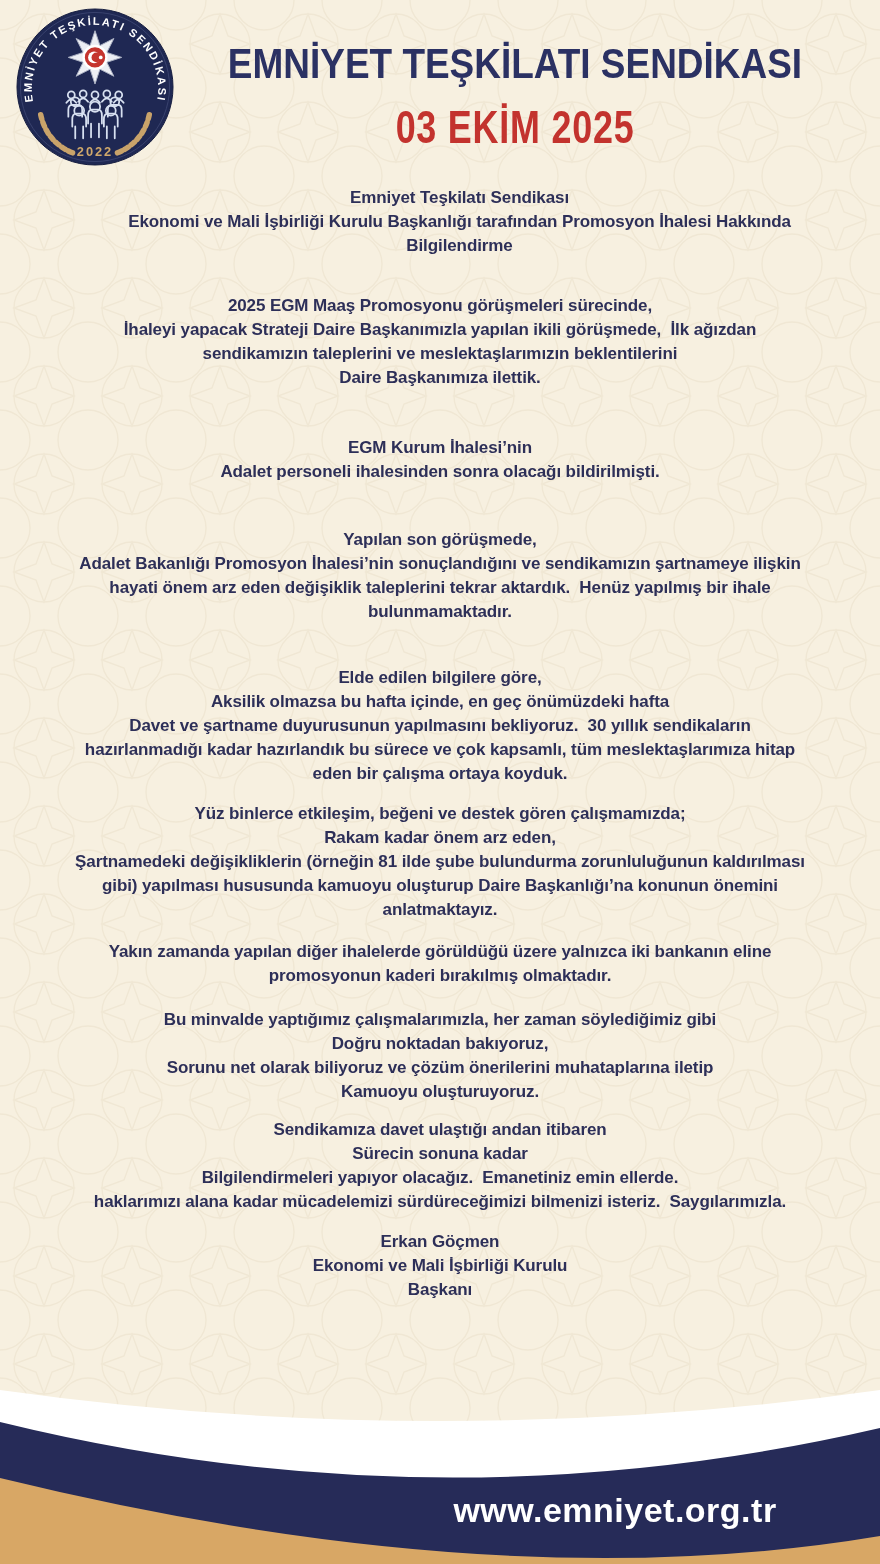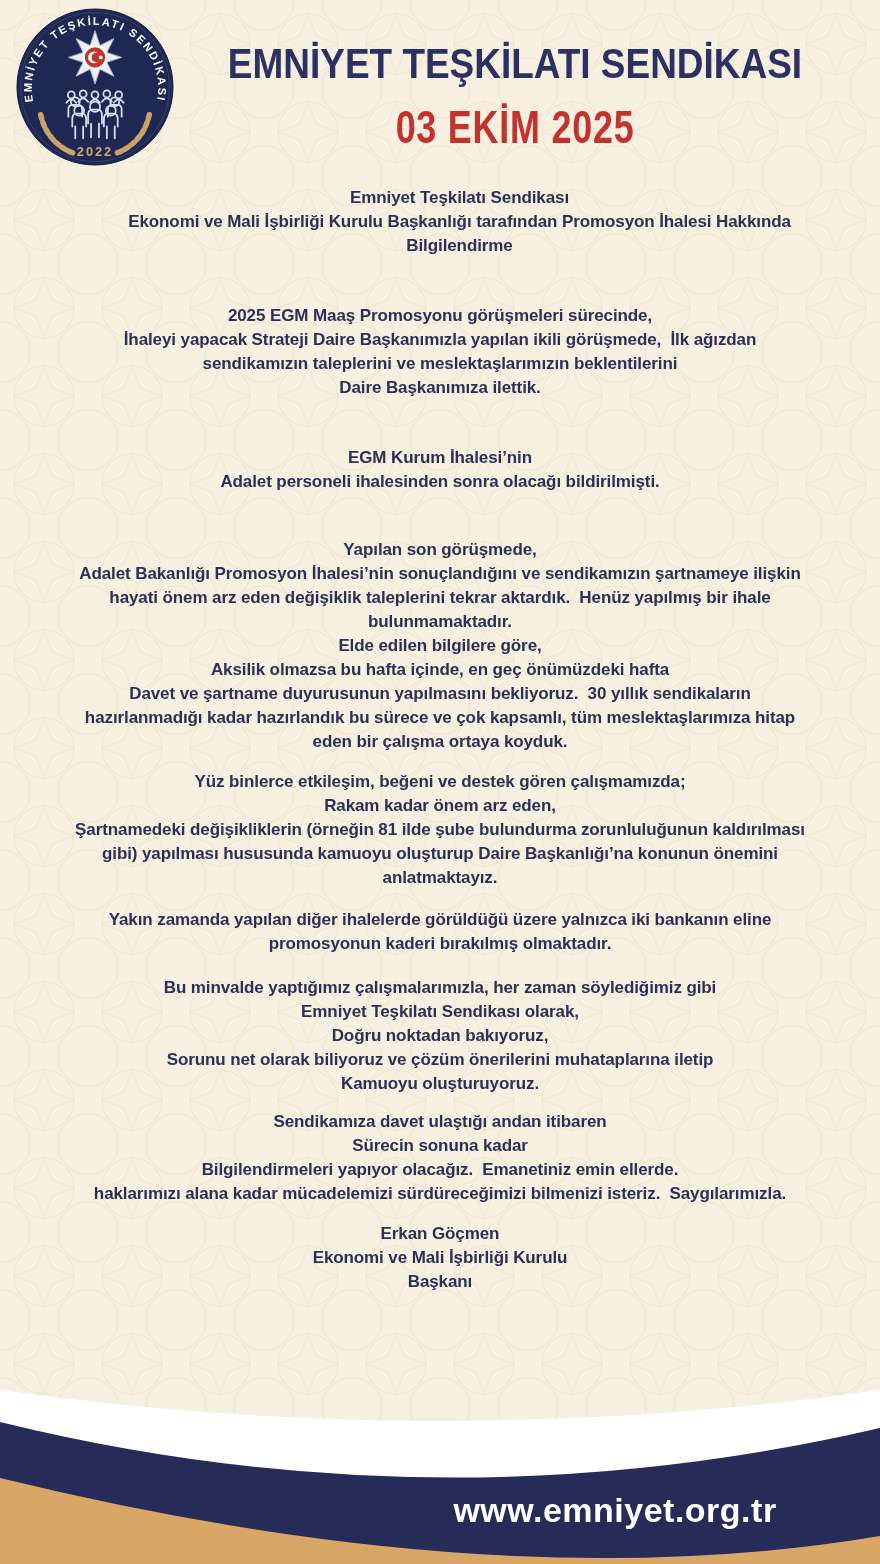--- a/index.html
+++ b/index.html
@@ -20,24 +20,24 @@
     text-align:center; font-size:46px; font-weight:700; color:#c3332e;
     white-space:nowrap; transform:scaleX(.78); transform-origin:50% 50%;
     letter-spacing:1px;
   }
   .content{
     position:absolute; top:186px; left:0; right:0; z-index:2;
     text-align:center; color:#2d2f58; font-weight:700;
     font-size:17px; line-height:24px; letter-spacing:-.1px;
   }
   .para .line{white-space:pre;}
-  .para:nth-child(1){margin-bottom:46px;padding-left:39px;}
+  .para:nth-child(1){margin-bottom:36px;padding-left:39px;}
   .para:nth-child(2){margin-bottom:46px;}
   .para:nth-child(3){margin-bottom:44px;}
-  .para:nth-child(4){}
+  .para:nth-child(4){margin-bottom:42px;}
   .para:nth-child(5){margin-bottom:16px;}
   .para:nth-child(6){margin-bottom:18px;}
   .para:nth-child(7){margin-bottom:20px;}
   .para:nth-child(8){margin-bottom:14px;}
   .para:nth-child(9){margin-bottom:16px;}
   .footer-svg{position:absolute; left:0; bottom:0; z-index:4;}
   .footer-url{
     position:absolute; left:430px; top:1491px; width:370px; z-index:5;
     text-align:center; color:#ffffff; font-size:34px; font-weight:700;
     letter-spacing:.5px; white-space:nowrap;
@@ -153,21 +153,20 @@
         <div class="line">Şartnamedeki değişikliklerin (örneğin 81 ilde şube bulundurma zorunluluğunun kaldırılması</div>
         <div class="line">gibi) yapılması hususunda kamuoyu oluşturup Daire Başkanlığı’na konunun önemini</div>
         <div class="line">anlatmaktayız.</div>
       </div>
       <div class="para">
         <div class="line">Yakın zamanda yapılan diğer ihalelerde görüldüğü üzere yalnızca iki bankanın eline</div>
         <div class="line">promosyonun kaderi bırakılmış olmaktadır.</div>
       </div>
       <div class="para">
         <div class="line">Bu minvalde yaptığımız çalışmalarımızla, her zaman söylediğimiz gibi</div>
-        <div class="line">Emniyet Teşkilatı Sendikası olarak,</div>
         <div class="line">Doğru noktadan bakıyoruz,</div>
         <div class="line">Sorunu net olarak biliyoruz ve çözüm önerilerini muhataplarına iletip</div>
         <div class="line">Kamuoyu oluşturuyoruz.</div>
       </div>
       <div class="para">
         <div class="line">Sendikamıza davet ulaştığı andan itibaren</div>
         <div class="line">Sürecin sonuna kadar</div>
         <div class="line">Bilgilendirmeleri yapıyor olacağız.  Emanetiniz emin ellerde.</div>
         <div class="line">haklarımızı alana kadar mücadelemizi sürdüreceğimizi bilmenizi isteriz.  Saygılarımızla.</div>
       </div>

